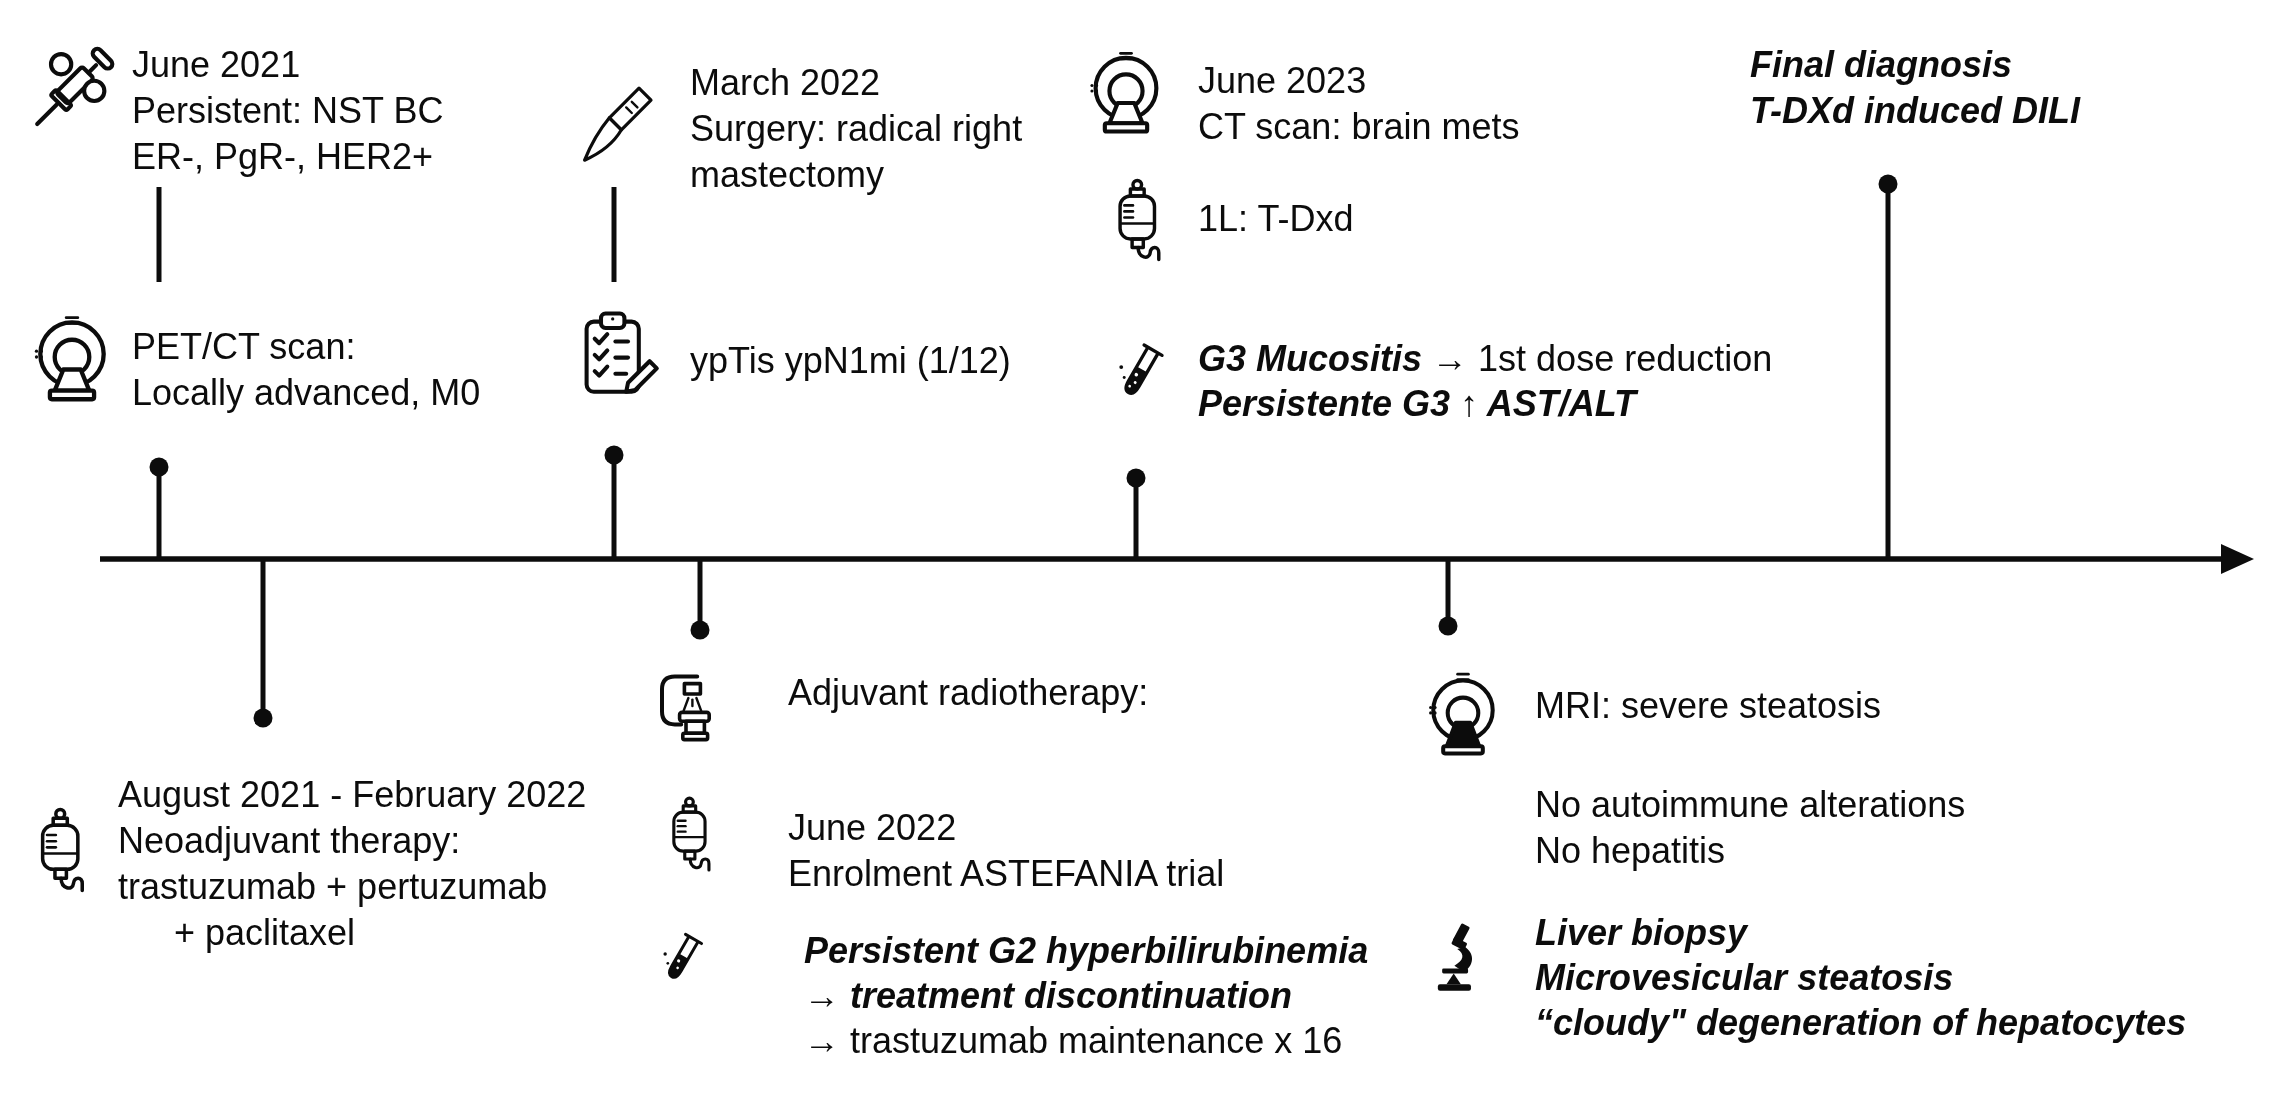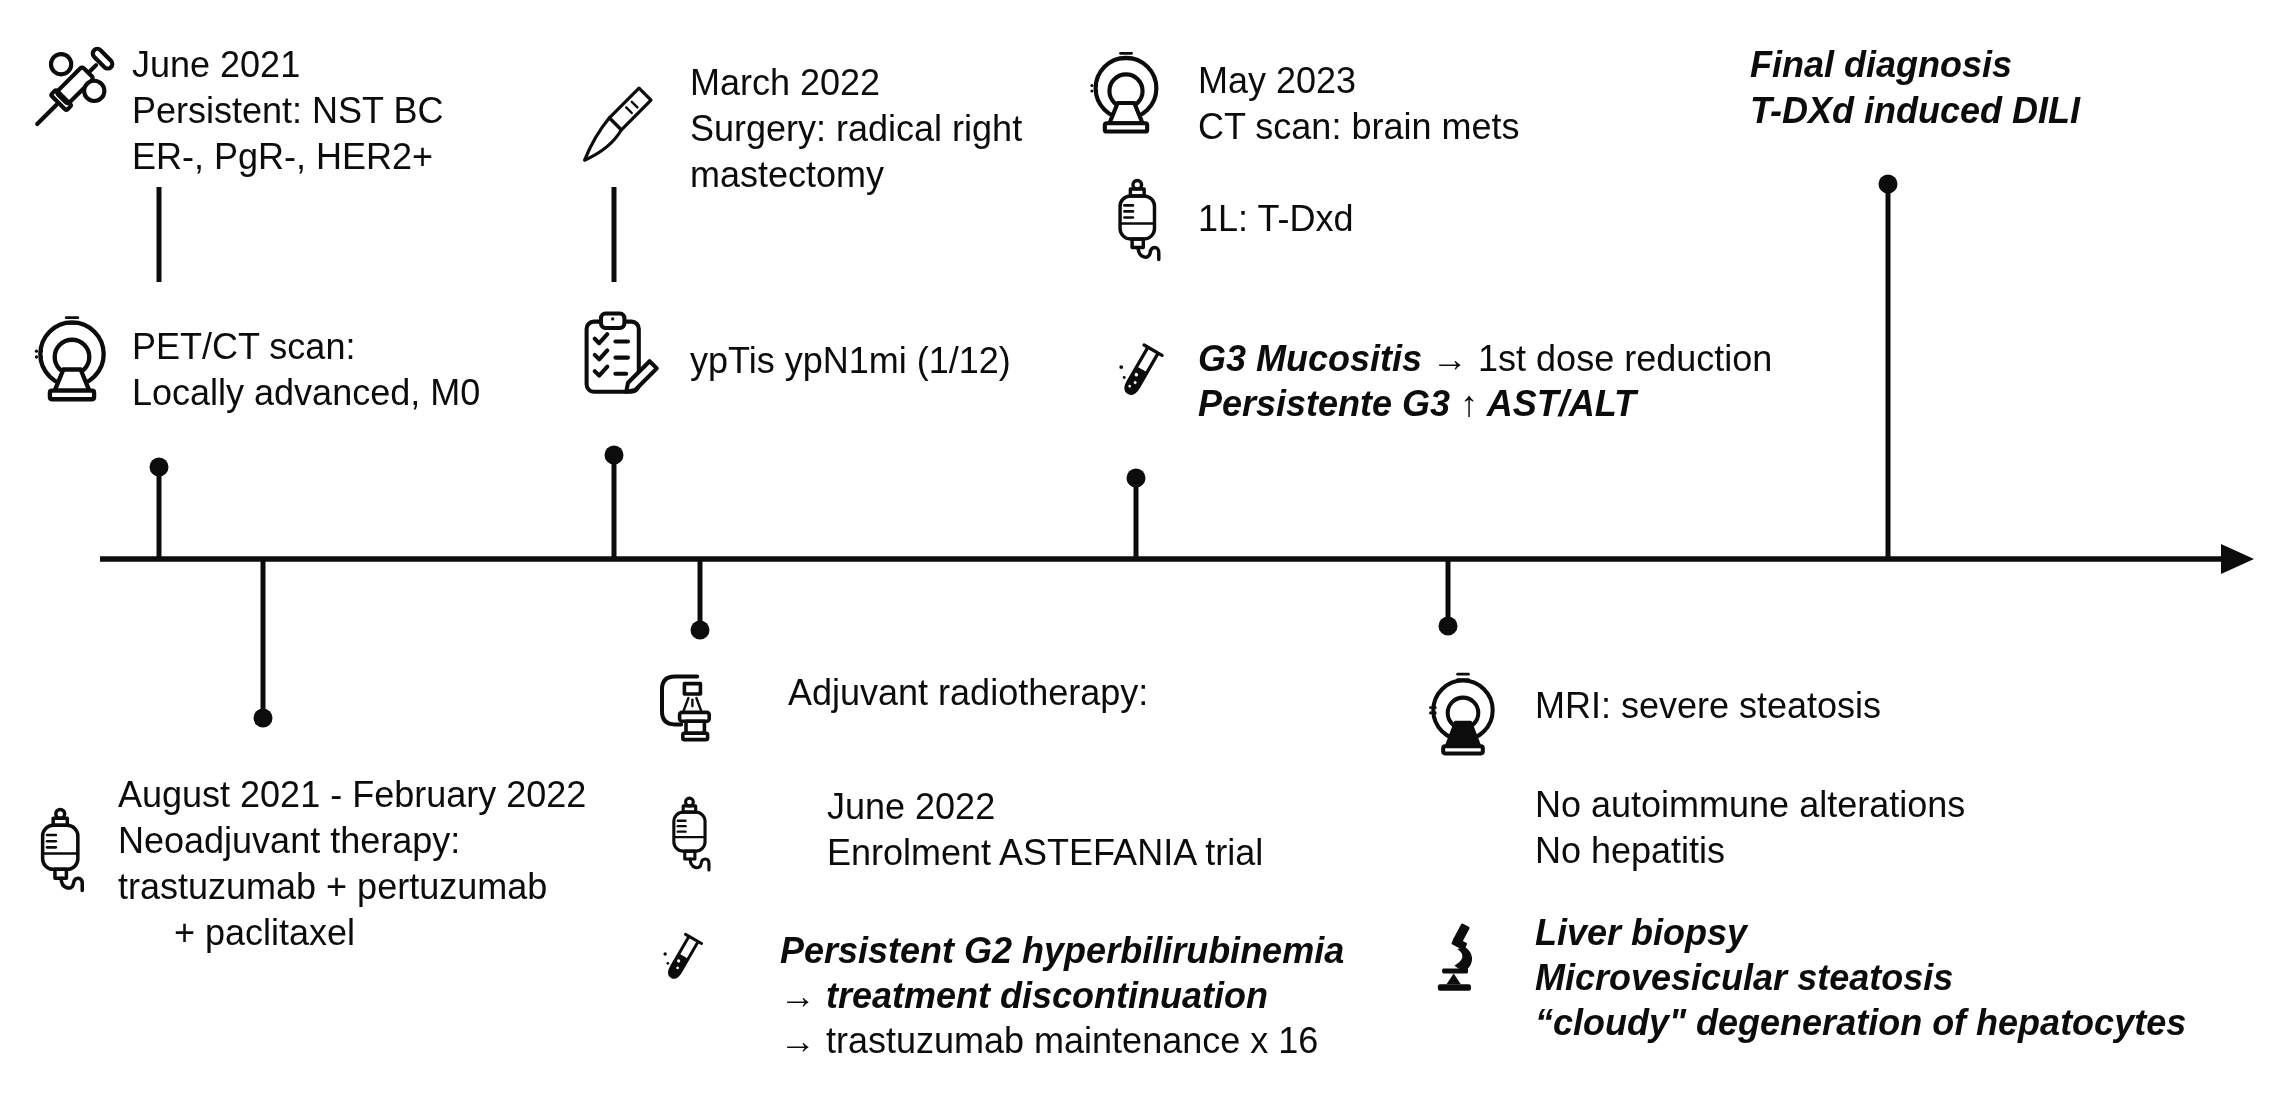--- a/index.html
+++ b/index.html
@@ -291,21 +291,21 @@
     <div class="ln">March 2022</div>
     <div class="ln">Surgery: radical right</div>
     <div class="ln">mastectomy</div>
   </div>
 
   <div class="tb" style="left:690px;top:338px;">
     <div class="ln">ypTis ypN1mi (1/12)</div>
   </div>
 
   <div class="tb" style="left:1198px;top:58px;">
-    <div class="ln">May 2023</div>
+    <div class="ln">June 2023</div>
     <div class="ln">CT scan: brain mets</div>
   </div>
 
   <div class="tb" style="left:1198px;top:196px;">
     <div class="ln">1L: T-Dxd</div>
   </div>
 
   <div class="tb tight" style="left:1198px;top:336px;">
     <div class="ln"><span class="bold">G3 Mucositis →</span><span> 1st dose reduction</span></div>
     <div class="ln bold">Persistente G3 ↑ AST/ALT</div>
@@ -320,26 +320,26 @@
     <div class="ln">August 2021 - February 2022</div>
     <div class="ln">Neoadjuvant therapy:</div>
     <div class="ln">trastuzumab + pertuzumab</div>
     <div class="ln indent">+ paclitaxel</div>
   </div>
 
   <div class="tb" style="left:788px;top:670px;">
     <div class="ln">Adjuvant radiotherapy:</div>
   </div>
 
-  <div class="tb" style="left:788px;top:784px;margin-left:39px;">
+  <div class="tb" style="left:788px;top:805px;">
     <div class="ln">June 2022</div>
     <div class="ln">Enrolment ASTEFANIA trial</div>
   </div>
 
-  <div class="tb tight" style="left:780px;top:928px;">
+  <div class="tb tight" style="left:804px;top:928px;">
     <div class="ln bold">Persistent G2 hyperbilirubinemia</div>
     <div class="ln bold">→ treatment discontinuation</div>
     <div class="ln">→ trastuzumab maintenance x 16</div>
   </div>
 
   <div class="tb" style="left:1535px;top:664px;margin-top:19px;">
     <div class="ln">MRI: severe steatosis</div>
   </div>
 
   <div class="tb" style="left:1535px;top:782px;">

